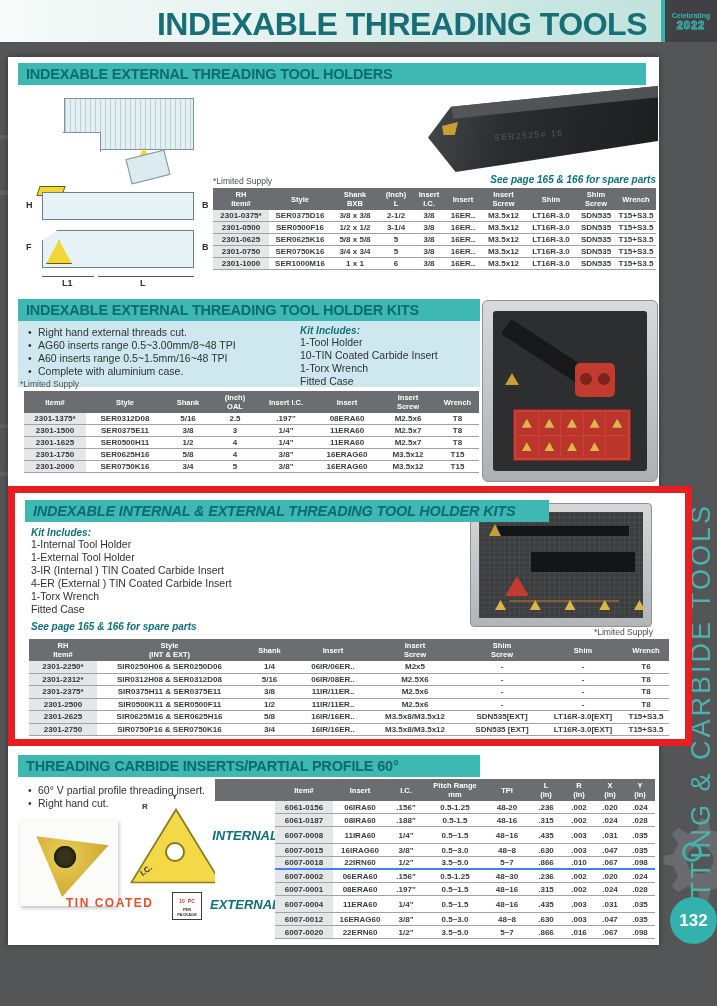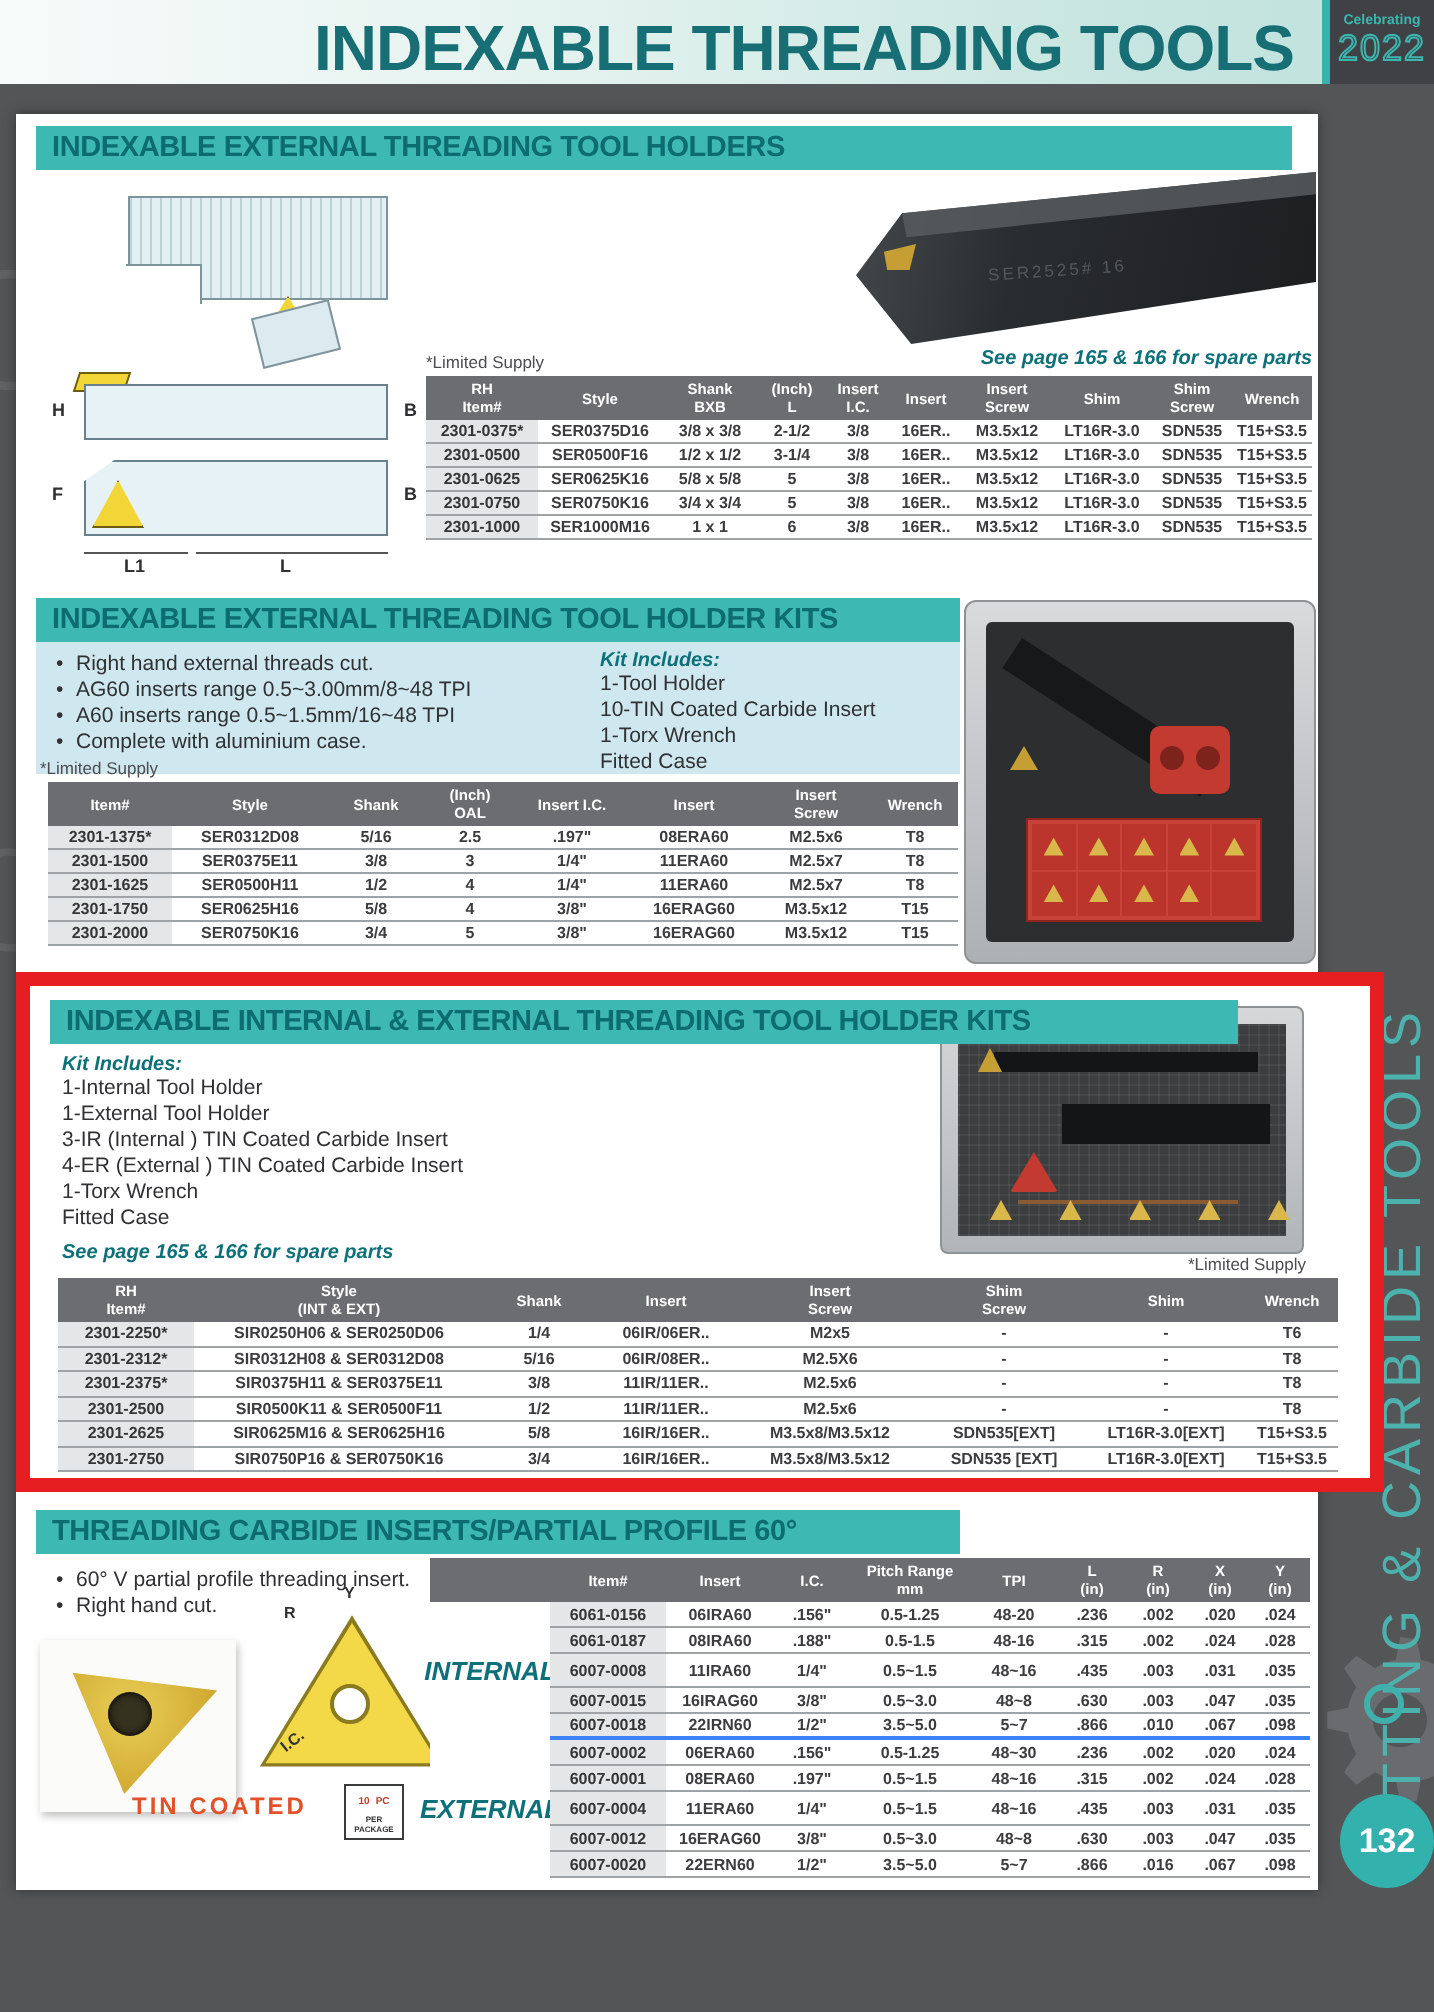--- a/index.html
+++ b/index.html
@@ -7,21 +7,21 @@
   #stage { position:relative; width:717px; height:1006px; overflow:hidden; background:#545557; }
 
   
   .top-banner { position:absolute; left:0; top:0; width:717px; height:42px;
     background:linear-gradient(90deg,#f7fbfa 0%,#e3f2ee 40%,#c9e6e1 75%,#bfe1dd 100%); }
   .page-title { position:absolute; right:70px; top:6px; font-size:32px; font-weight:800;
     color:#176f75; letter-spacing:-0.5px; white-space:nowrap; }
   .logo-badge { position:absolute; right:0; top:0; width:56px; height:42px; background:#3f4144;
     display:flex; flex-direction:column; align-items:center; justify-content:center; border-left:4px solid #36b3ae; }
   .logo-line1 { font-size:7px; color:#3cb6b0; font-weight:700; }
-  .logo-line2 { font-size:18px; font-weight:400; color:transparent; -webkit-text-stroke:1px #3cb6b0; letter-spacing:1px; }
+  .logo-line2 { font-size:11px; font-weight:700; color:transparent; -webkit-text-stroke:1px #3cb6b0; letter-spacing:1px; }
 
   
   .sheet { position:absolute; left:8px; top:57px; width:651px; height:888px; background:#ffffff;
     box-shadow:0 0 6px rgba(0,0,0,.4); z-index:1; }
 
   .sec-banner { position:absolute; height:22px; background:#3db8b2; color:#0d6b72;
     font-weight:800; font-size:14.5px; line-height:22px; padding-left:8px; letter-spacing:-0.2px; white-space:nowrap; z-index:2;}
 
   .limited { position:absolute; font-size:8.5px; color:#4b4d4f; z-index:3;}
   .spare { position:absolute; font-size:10px; font-weight:700; font-style:italic; color:#0e7078; z-index:3;}
@@ -383,21 +383,21 @@
           <div class="ph2-ins"></div>
         </div>
       <div class="ph2-cell">
           <div class="ph2-ins"></div>
         </div>
         <div class="ph2-cell"></div>
     </div>
   </div>
 
   <div class="red-box">
-    <div class="sec-banner" style="left:10px;top:7px;width:594px;">INDEXABLE INTERNAL &amp; EXTERNAL THREADING TOOL HOLDER KITS</div>
+    <div class="sec-banner" style="left:10px;top:7px;width:524px;font-style:italic;">INDEXABLE INTERNAL &amp; EXTERNAL THREADING TOOL HOLDER KITS</div>
     <div style="position:absolute;left:16px;top:34px;">
       <div class="kit-title">Kit Includes:</div>
       <div class="kit-list" style="line-height:13.5px;">
           <div class="li">1-Internal Tool Holder</div>
           <div class="li">1-External Tool Holder</div>
           <div class="li">3-IR (Internal ) TIN Coated Carbide Insert</div>
           <div class="li">4-ER (External ) TIN Coated Carbide Insert</div>
           <div class="li">1-Torx Wrench</div>
           <div class="li">Fitted Case</div>
         </div>

